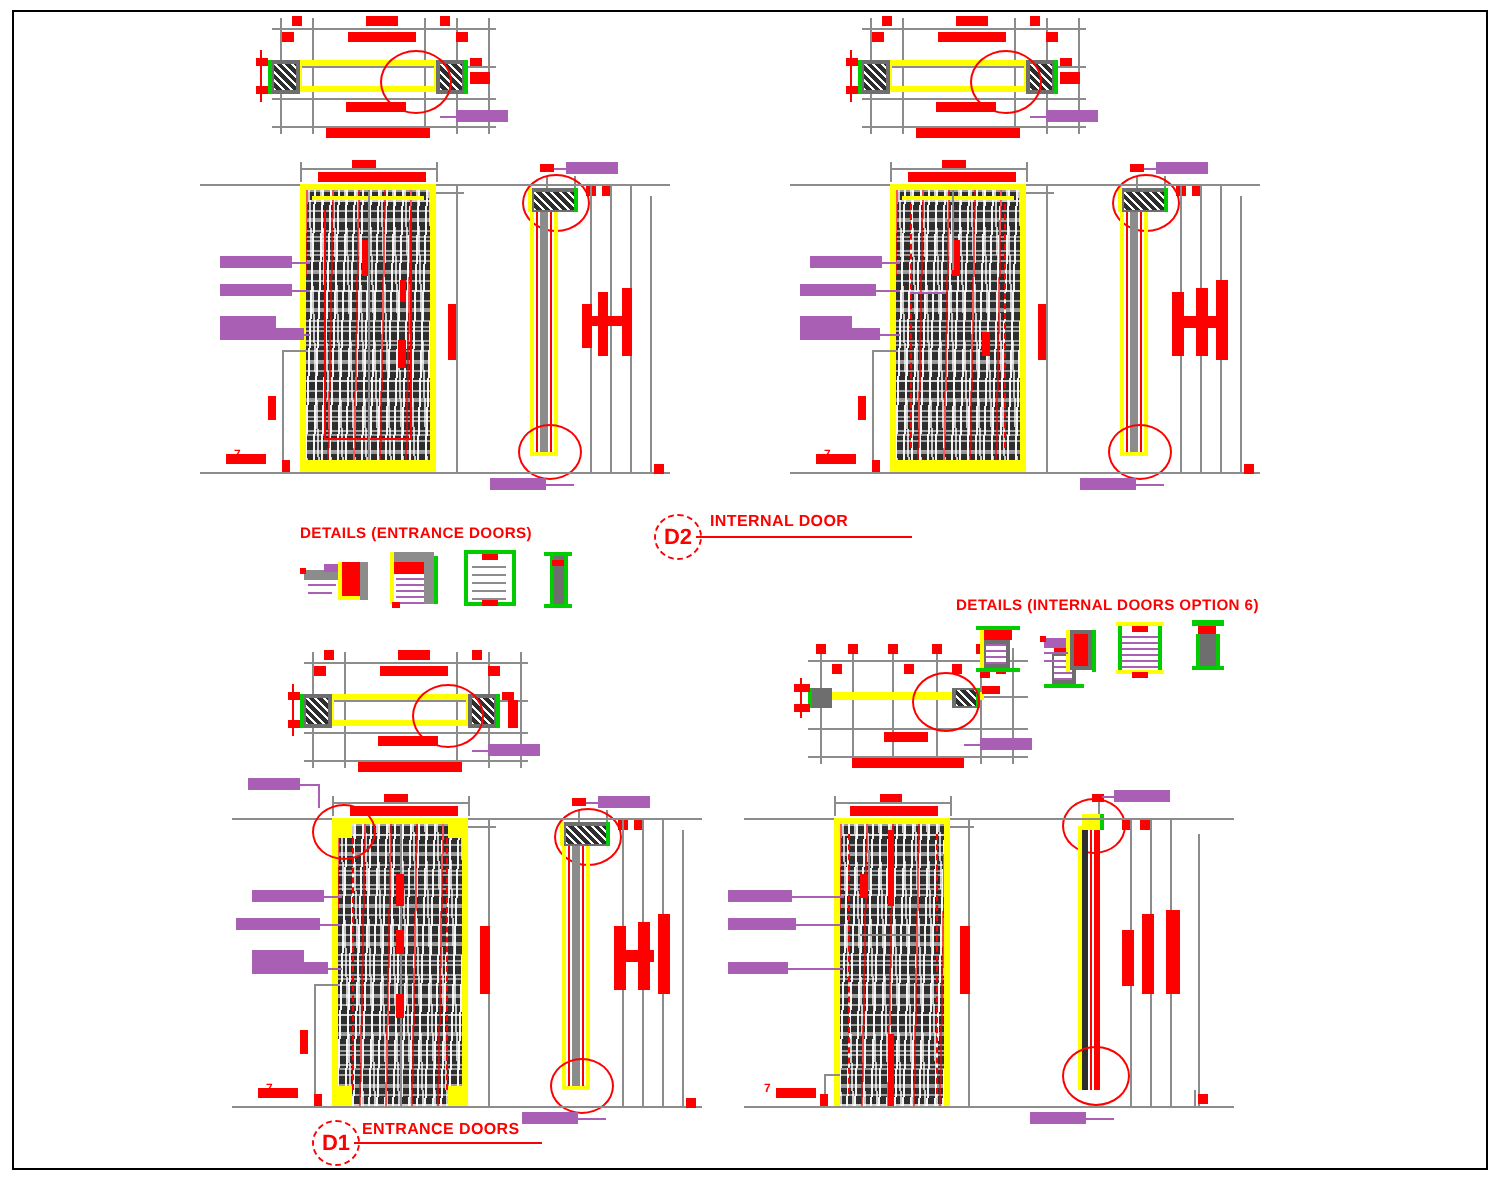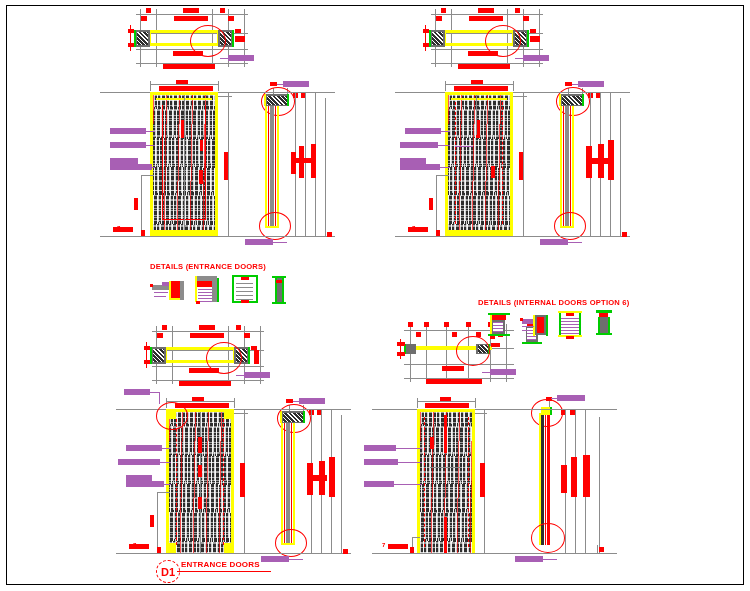--- a/index.html
+++ b/index.html
@@ -355,20 +355,25 @@
     <div class="detailitem" style="left:122px;top:14px;width:16px;height:28px;">
       <div class="grn" style="left:0px;top:0px;width:14px;height:2px;"></div>
       <div class="abs" style="left:4px;top:2px;width:6px;height:24px;background:#6e6e6e;"></div>
       <div class="grn" style="left:3px;top:2px;width:1.5px;height:24px;"></div>
       <div class="grn" style="left:10px;top:2px;width:1.5px;height:24px;"></div>
       <div class="redbar" style="left:4px;top:4px;width:6px;height:3px;"></div>
       <div class="grn" style="left:0px;top:26px;width:14px;height:2px;"></div>
     </div>
   </div>
 
+  <div class="abs" style="left:327px;top:254px;width:130px;height:26px;">
+    <div class="bubble" style="left:0px;top:3px;">D2</div>
+    <div class="leader" style="left:21px;top:14px;width:108px;"></div>
+    <div class="redtext" style="left:28px;top:2px;font-size:8px;">INTERNAL DOOR</div>
+  </div>
 
   <div class="abs" style="left:116px;top:322px;width:235px;height:250px;">
 
     <div class="abs" style="left:28px;top:0px;width:130px;height:66px;">
       <div class="gline h" style="left:8px;top:9px;width:112px;"></div>
       <div class="gline h" style="left:8px;top:28px;width:112px;"></div>
       <div class="gline h" style="left:8px;top:44px;width:112px;"></div>
       <div class="gline h" style="left:8px;top:58px;width:112px;"></div>
       <div class="gline v" style="left:12px;top:4px;height:58px;"></div>
       <div class="gline v" style="left:28px;top:4px;height:58px;"></div>

